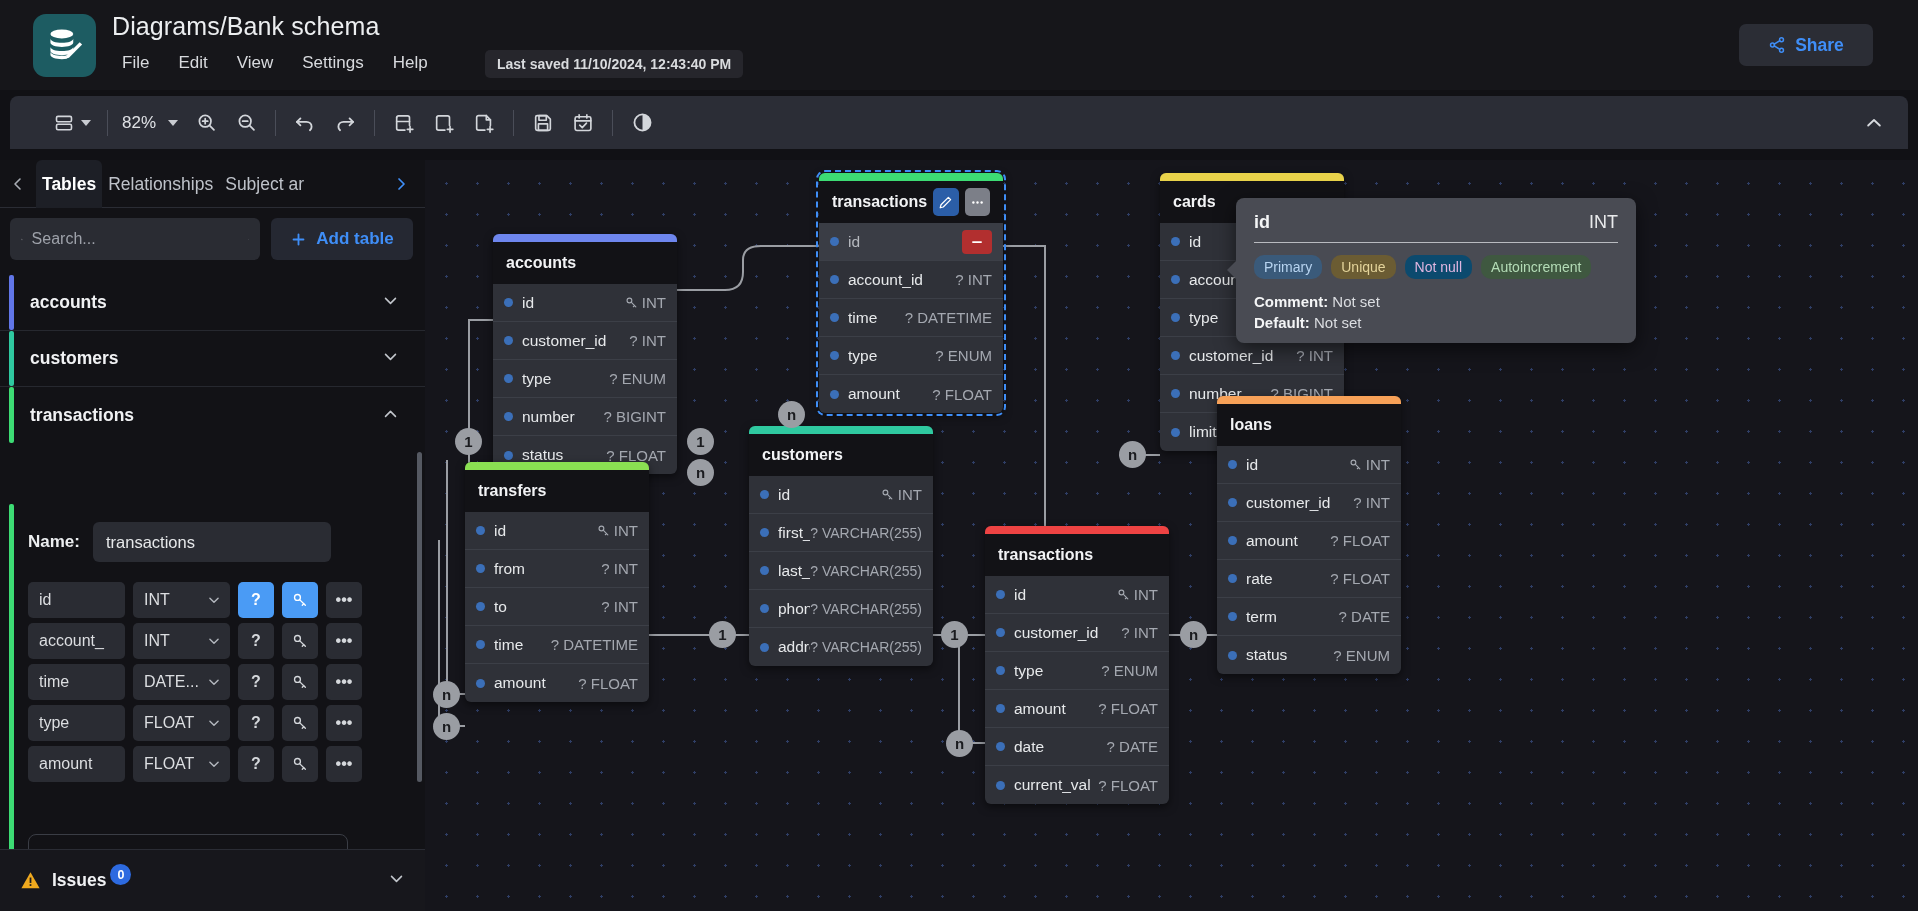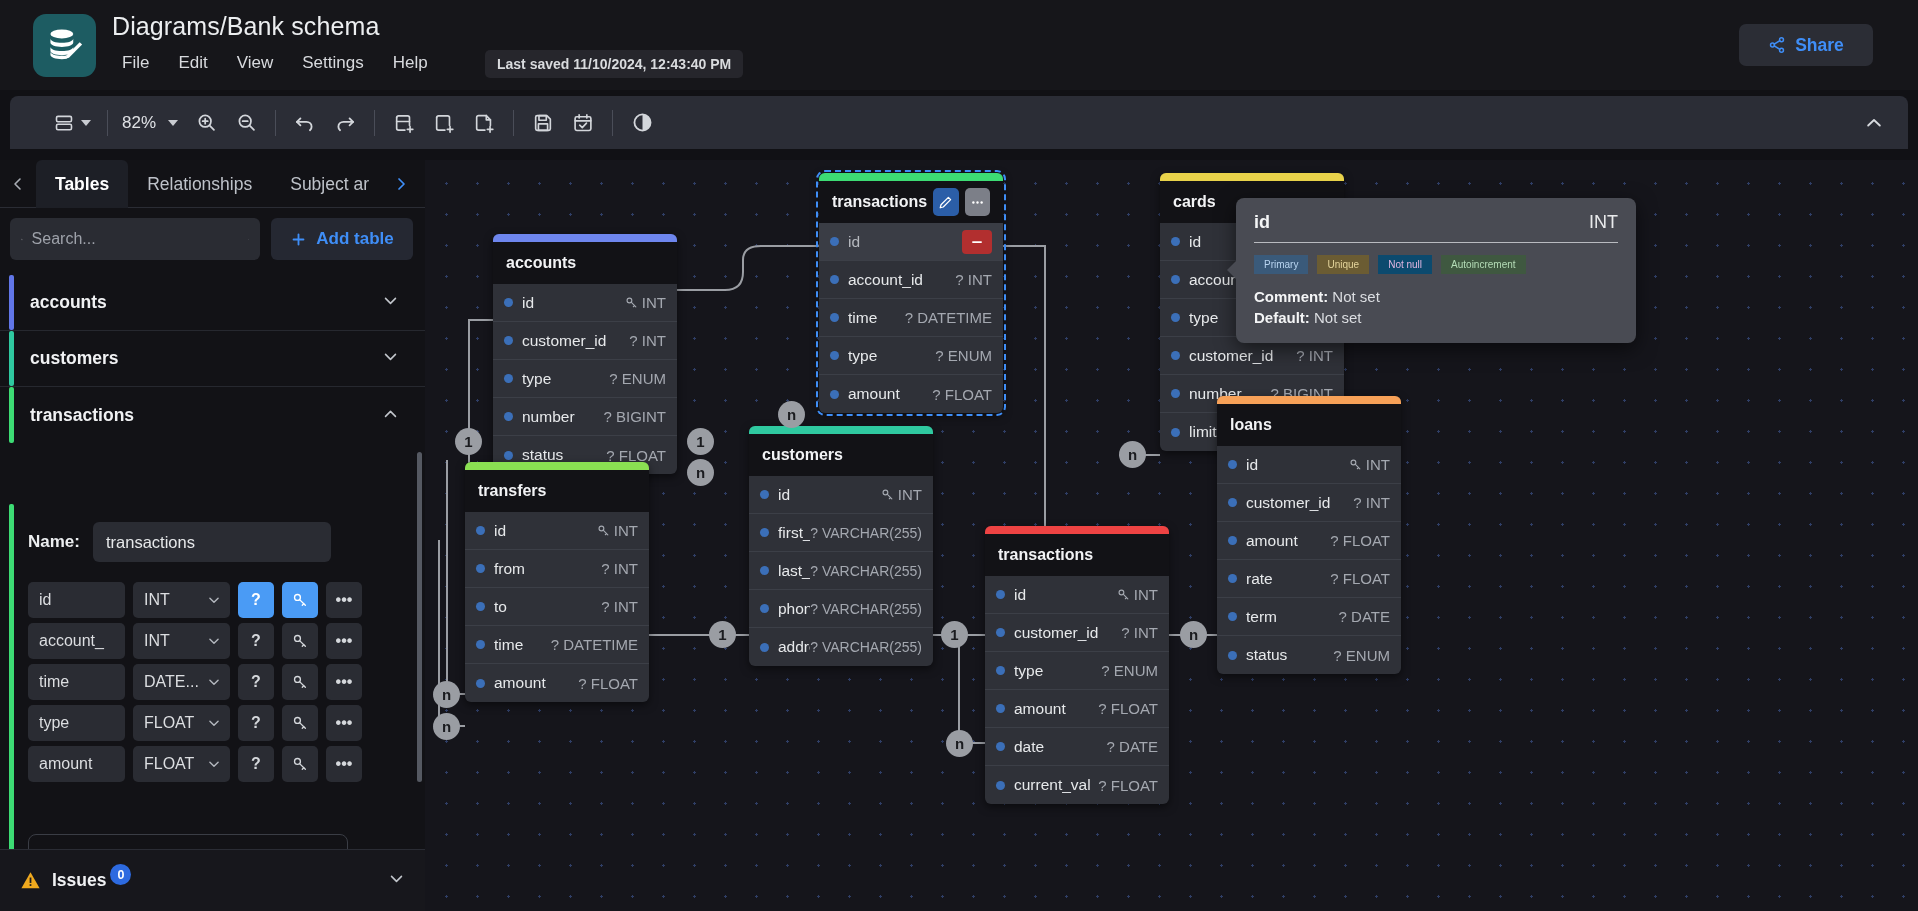--- a/index.html
+++ b/index.html
@@ -60,21 +60,21 @@
     display: flex; align-items: center; justify-content: center; cursor: pointer; }
 
   
   #sidebar { position: absolute; left: 0; top: 160px; width: 425px; height: 751px; background: #121216; }
   #tabstrip { position: absolute; left: 0; top: 0; width: 425px; height: 48px;
               background: #121216; border-bottom: 1px solid #2a2c34; display: flex; align-items: center; }
   .tab-arrow { width: 36px; height: 48px; display: flex; align-items: center; justify-content: center;
                color: #a8acb4; cursor: pointer; font-size: 20px; }
   .tab-arrow.right { color: #3f8ef7; position: absolute; right: 6px; }
   .tab {
-    height: 48px; display: flex; align-items: center; padding: 0 19px;
+    height: 48px; display: flex; align-items: center; padding: 0 6px;
     font-size: 17.5px; color: #bec2c9; cursor: pointer; white-space: nowrap;
   }
   .tab.active { background: #1d1f26; color: #ffffff; font-weight: bold; border-radius: 6px 6px 0 0; }
   #tabs-clip { position: absolute; left: 36px; top: 0; width: 352px; height: 48px; overflow: hidden; display: flex; }
 
   #searchrow { position: absolute; left: 10px; top: 58px; width: 405px; height: 42px; display: flex; gap: 11px; }
   #search-box {
     width: 250px; height: 42px; background: #2a2c33; border-radius: 6px;
     display: flex; align-items: center; padding: 0 11px; gap: 9px; cursor: text;
   }
@@ -195,21 +195,21 @@
   #tooltip {
     position: absolute; left: 1236px; top: 198px; width: 400px; height: 145px;
     background: #494b53; border-radius: 8px; padding: 14px 18px;
     box-shadow: 0 6px 20px rgba(0,0,0,.55); z-index: 50;
   }
   #tt-head { display: flex; align-items: baseline; justify-content: space-between; }
   #tt-name { font-size: 18px; font-weight: bold; color: #f4f5f6; }
   #tt-type { font-size: 18px; color: #e9eaec; }
   #tt-rule { height: 1px; background: #b9bbc0; margin: 9px 0 12px; }
   #tt-badges { display: flex; gap: 9px; }
-  .tt-badge { border-radius: 0; padding: 4px 10px; font-size: 10px; }
+  .tt-badge { border-radius: 10px; padding: 4px 10px; font-size: 14px; }
   #tt-meta { margin-top: 12px; font-size: 15px; line-height: 1.42; color: #dcdee2; }
   #tt-meta b { color: #f4f5f6; }
   #tt-arrow {
     position: absolute; left: -9px; top: 62px; width: 0; height: 0;
     border-top: 10px solid transparent; border-bottom: 10px solid transparent;
     border-right: 10px solid #494b53;
   }
 </style>
 </head>
 <body>

